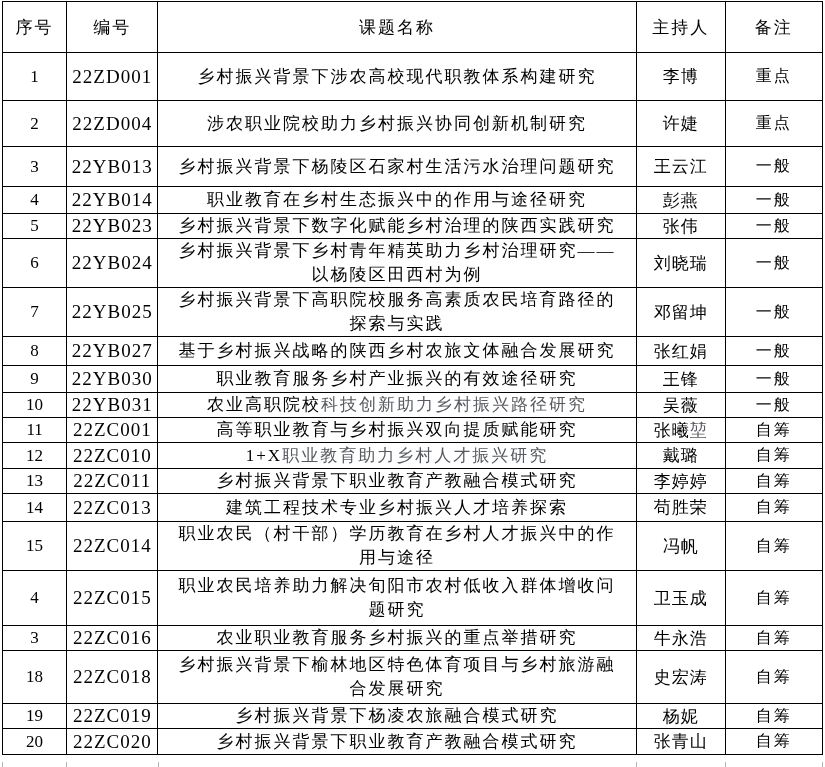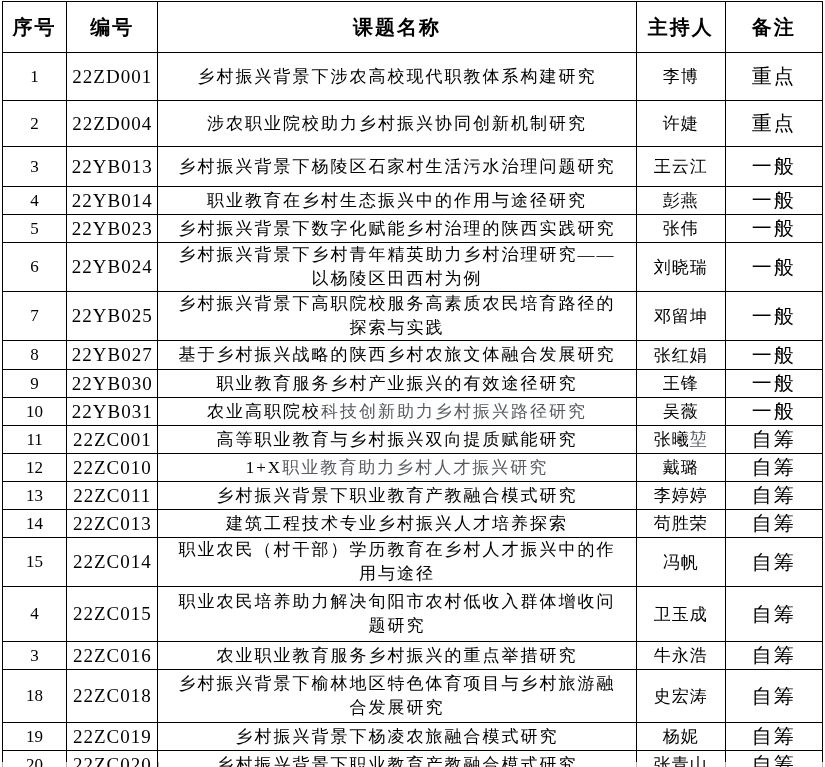--- a/index.html
+++ b/index.html
@@ -30,22 +30,22 @@
   }
   table.projects th,
   table.projects td {
     border: 1px solid #000000;
     text-align: center;
     vertical-align: middle;
     padding: 0 3px;
     overflow: hidden;
   }
   th.hdr {
-    font-weight: bold;
-    font-size: 20px;
+    font-weight: normal;
+    font-size: 17px;
     letter-spacing: 2px;
     height: 50px;
   }
   td.no-cell {
     font-size: 17px;
     letter-spacing: 0;
   }
   td.code-cell {
     font-size: 19px;
     letter-spacing: 1px;
@@ -54,21 +54,21 @@
     font-size: 17px;
     letter-spacing: 2px;
     line-height: 24px;
     white-space: pre-line;
   }
   td.host-cell {
     font-size: 17px;
     letter-spacing: 1px;
   }
   td.note-cell {
-    font-size: 20px;
+    font-size: 16px;
     letter-spacing: 2px;
   }
   .muted {
     color: #565a60;
   }
   
   .continuation {
     position: absolute;
     left: 0;
     top: 761px;

